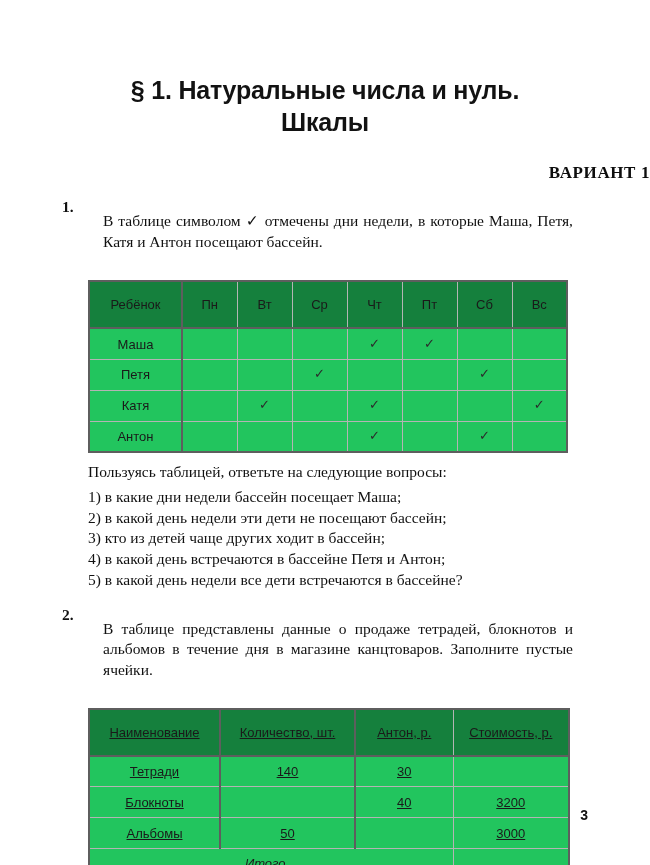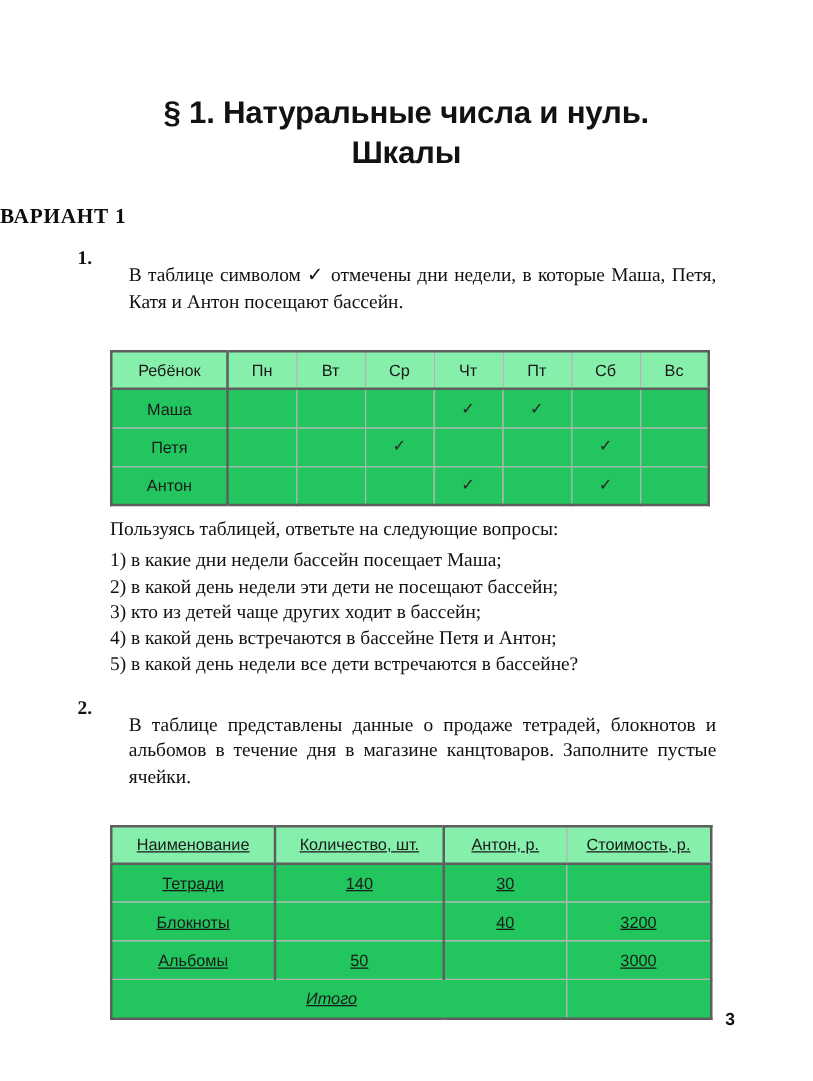--- a/index.html
+++ b/index.html
@@ -61,21 +61,21 @@
     line-height: 1.32;
     color: #6d6d6d;
     text-align: center;
     margin: 0;
   }
 
   .variant {
     font-family: "Liberation Serif", serif;
     font-weight: bold;
     font-size: 17px;
-    text-align: left;
+    text-align: right;
     letter-spacing: 0.6px;
     margin: 25px 0 0 0;
     color: #0d0d0d;
   }
 
   
   .task {
     display: flex;
     padding: 0 62px 0 62px;
     margin-top: 13px;
@@ -114,23 +114,23 @@
     color: #1a1a1a;
     table-layout: fixed;
   }
   table.grid th, table.grid td {
     border: 1px solid #b4b4b4;
     text-align: center;
     vertical-align: middle;
     padding: 0;
   }
   table.grid thead th {
-    background: #86efac;
+    background: #15803d;
     font-weight: normal;
-    height: 30px;
+    height: 47px;
     border-bottom: 2px solid #5e5e5e;
   }
   table.grid tbody td {
     height: 31px;
     background: #22c55e;
   }
   
   table.grid {
     border: 2px solid #5e5e5e;
   }
@@ -231,20 +231,30 @@
             <td class="col-sep">Петя</td>
             <td></td>
             <td></td>
             <td><span class="check">✓</span></td>
             <td></td>
             <td></td>
             <td><span class="check">✓</span></td>
             <td></td>
           </tr>
           <tr>
+            <td class="col-sep">Катя</td>
+            <td></td>
+            <td><span class="check">✓</span></td>
+            <td></td>
+            <td><span class="check">✓</span></td>
+            <td></td>
+            <td></td>
+            <td><span class="check">✓</span></td>
+          </tr>
+          <tr>
             <td class="col-sep">Антон</td>
             <td></td>
             <td></td>
             <td></td>
             <td><span class="check">✓</span></td>
             <td></td>
             <td><span class="check">✓</span></td>
             <td></td>
           </tr>
         </tbody>

